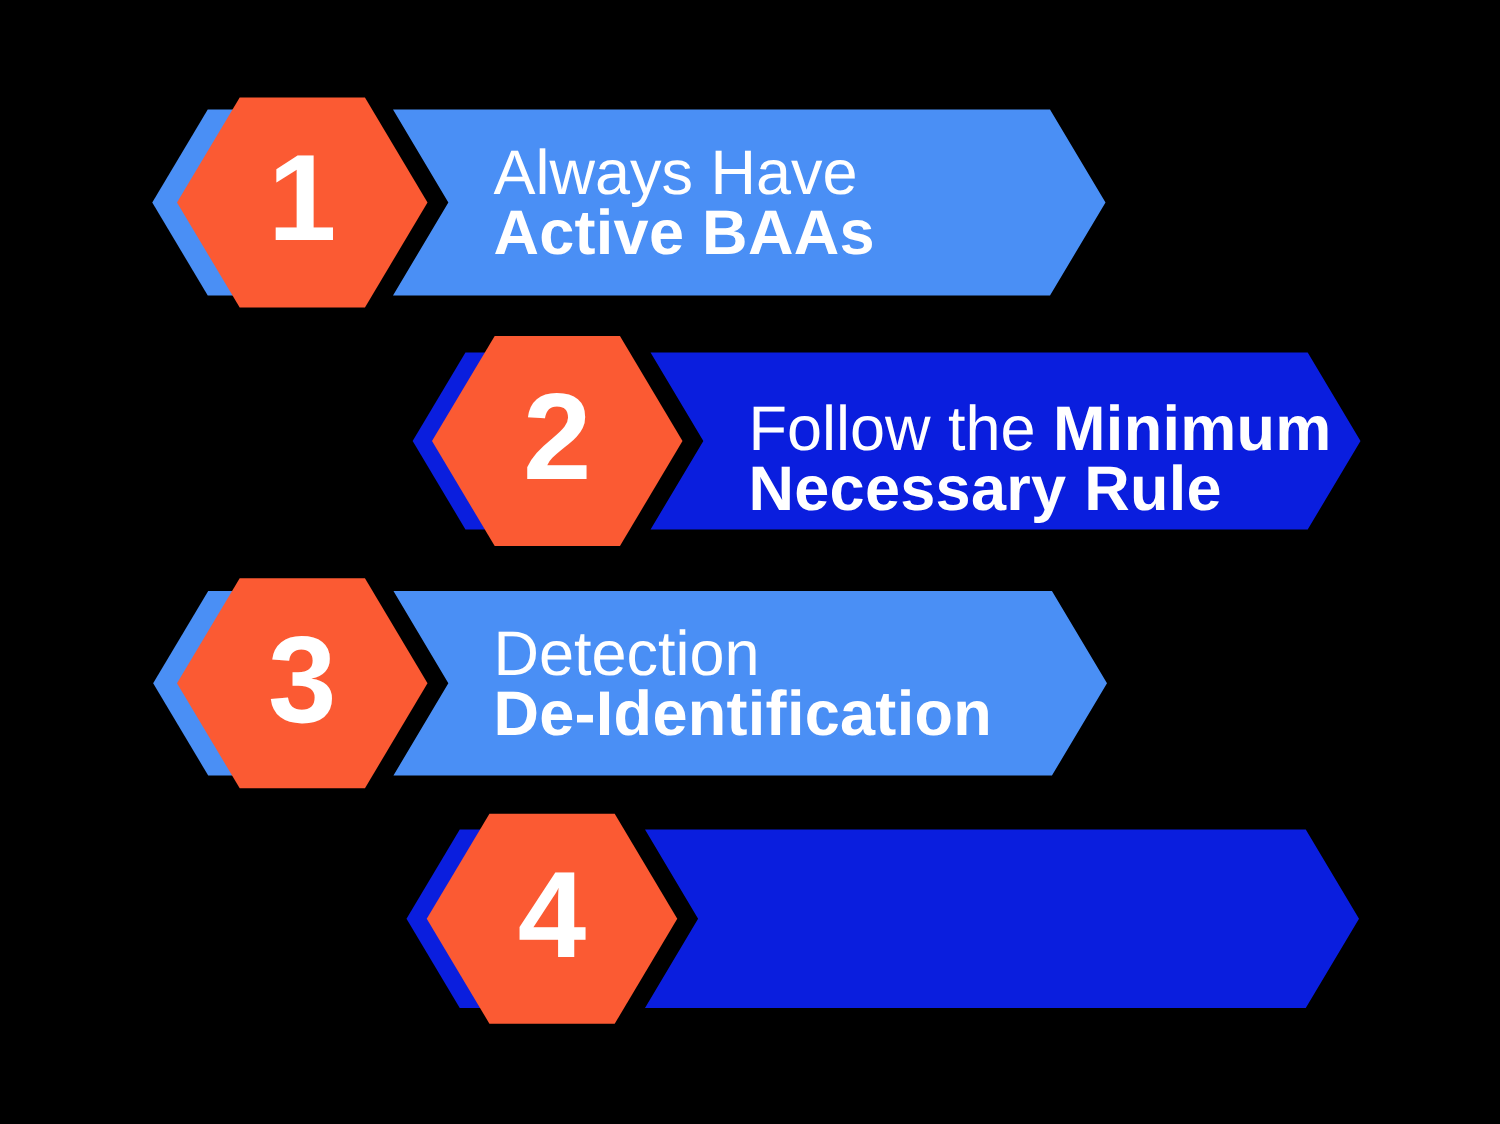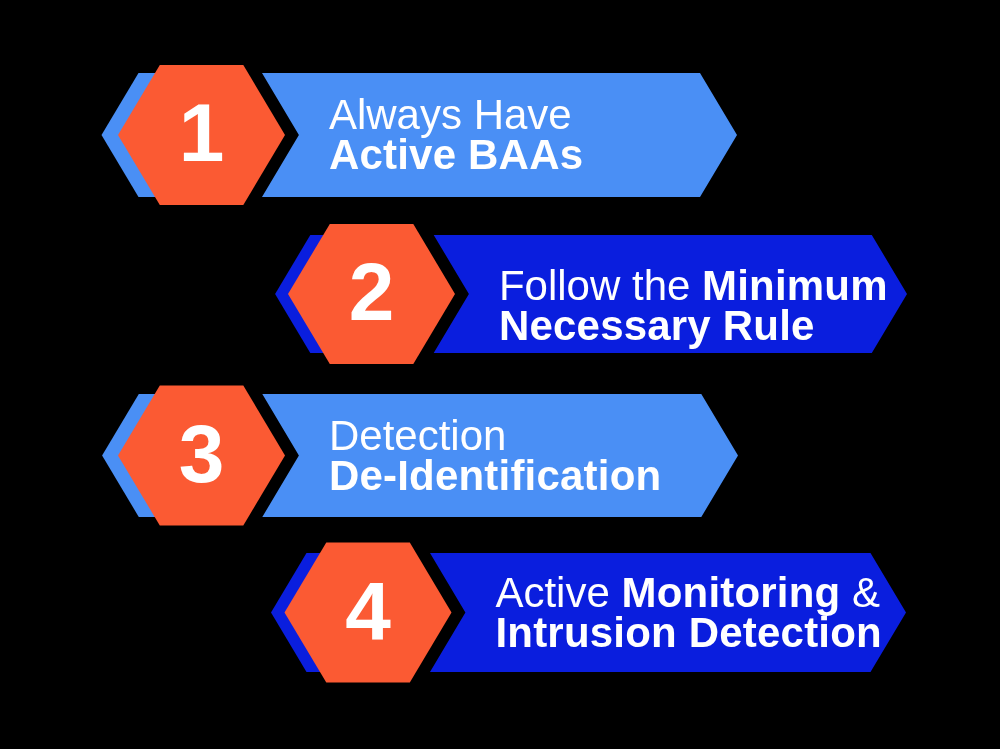--- a/index.html
+++ b/index.html
@@ -82,17 +82,13 @@
     <div class="step-label" style="left: 498.95px; top: 235px; height: 141px; width: 372.886px; color: rgb(255, 255, 255);">
       <span class="label-line"><span class="seg">Follow the </span><span class="seg seg-bold">Minimum</span></span>
       <span class="label-line"><span class="seg seg-bold">Necessary Rule</span></span>
     </div>
     <div class="step-number" style="left: 118px; top: 385.5px; width: 167px; height: 140px; color: rgb(255, 255, 255);">3</div>
     <div class="step-label" style="left: 328.95px; top: 394px; height: 123px; width: 372.396px; color: rgb(255, 255, 255);">
       <span class="label-line"><span class="seg">Detection</span></span>
       <span class="label-line"><span class="seg seg-bold">De-Identification</span></span>
     </div>
     <div class="step-number" style="left: 284.5px; top: 542.5px; width: 167px; height: 140px; color: rgb(255, 255, 255);">4</div>
-    <div class="step-label" style="left: 495.45px; top: 553px; height: 119px; width: 375.088px; color: rgb(255, 255, 255);">
-      <span class="label-line"><span class="seg">Active </span><span class="seg seg-bold">Monitoring</span><span class="seg"> &amp;</span></span>
-      <span class="label-line"><span class="seg seg-bold">Intrusion Detection</span></span>
-    </div>
   </div>
 
 </body></html>

